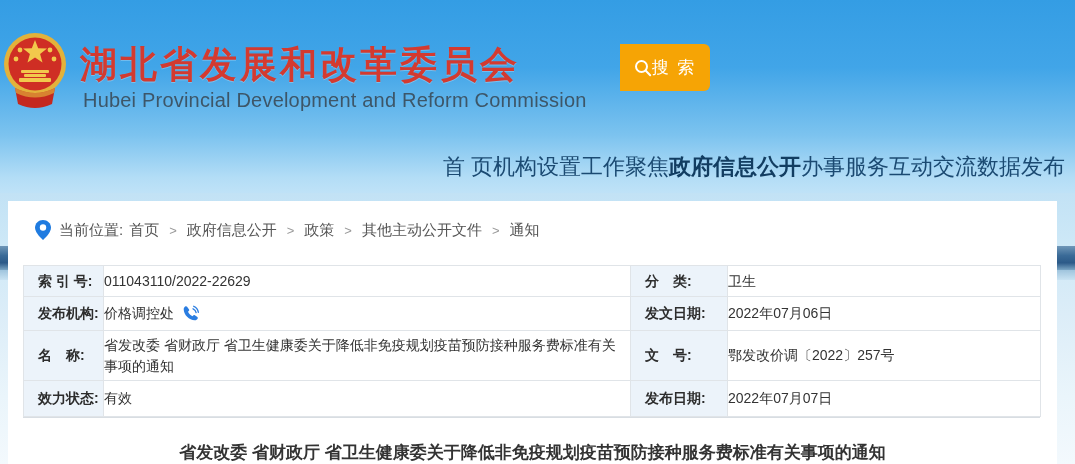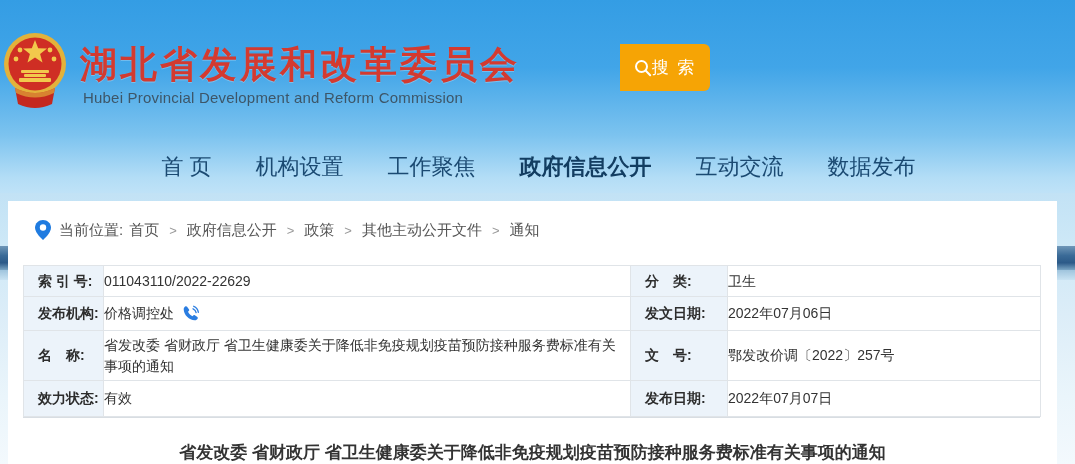--- a/index.html
+++ b/index.html
@@ -30,41 +30,41 @@
   
   .header { position:absolute; left:0; top:0; width:1075px; height:140px; }
   .emblem { position:absolute; left:3px; top:26px; width:64px; height:88px; }
   .brand-title {
     position:absolute; left:80px; top:40px;
     font-size:37px; font-weight:bold; color:#d33a30; letter-spacing:3px;
     text-shadow:0 1px 0 rgba(255,255,255,.25);
   }
   .brand-sub {
     position:absolute; left:83px; top:89px;
-    font-size:15px; color:#3d5668; letter-spacing:.2px;
+    font-size:20px; color:#3d5668; letter-spacing:.2px;
   }
   .searchbar { position:absolute; left:620px; top:44px; width:436px; height:47px; display:flex; }
   .search-input {
     flex:1; height:47px; border:none; outline:none;
     border-radius:6px 0 0 6px; background:#ffffff;
     padding:0 16px; font-size:15px; color:#333;
     font-family:"Liberation Sans","DejaVu Sans",sans-serif;
   }
   .search-input::placeholder { color:#9aa5ad; }
   .search-btn {
     width:90px; height:47px; border:none; cursor:pointer;
     border-radius:0 6px 6px 0; background:#f6a405;
     color:#fff; font-size:17px; letter-spacing:2px;
     display:flex; align-items:center; justify-content:center; gap:0;
     font-family:"Liberation Sans","DejaVu Sans",sans-serif;
   }
   
   .nav {
     position:absolute; left:12px; top:146px; width:1053px; height:42px;
-    display:flex; justify-content:center; align-items:center;gap:44px;
+    display:flex; justify-content:flex-end; align-items:center;
   }
   .nav-item {
     font-size:22px; color:#1b4a72; cursor:pointer; white-space:nowrap;
   }
   .nav-item.active { font-weight:bold; color:#123d61; }
   
   .panel {
     position:absolute; left:8px; top:193px; width:1049px; height:271px;
     background:#ffffff;
     margin-top:8px;
@@ -135,20 +135,21 @@
       <span>搜 索</span>
     </button>
   </div>
 </div>
 
 <nav class="nav">
   <span class="nav-item">首 页</span>
   <span class="nav-item">机构设置</span>
   <span class="nav-item">工作聚焦</span>
   <span class="nav-item active">政府信息公开</span>
+  <span class="nav-item">办事服务</span>
   <span class="nav-item">互动交流</span>
   <span class="nav-item">数据发布</span>
 </nav>
 
 <main class="panel">
 
   <div class="breadcrumb">
     <svg class="pin" viewBox="0 0 16 20">
       <path d="M8 0 C3.6 0 0 3.4 0 7.7 C0 13 8 20 8 20 S16 13 16 7.7 C16 3.4 12.4 0 8 0 z" fill="#1f7be0"></path>
       <circle cx="8" cy="7.5" r="3.2" fill="#fff"></circle>

